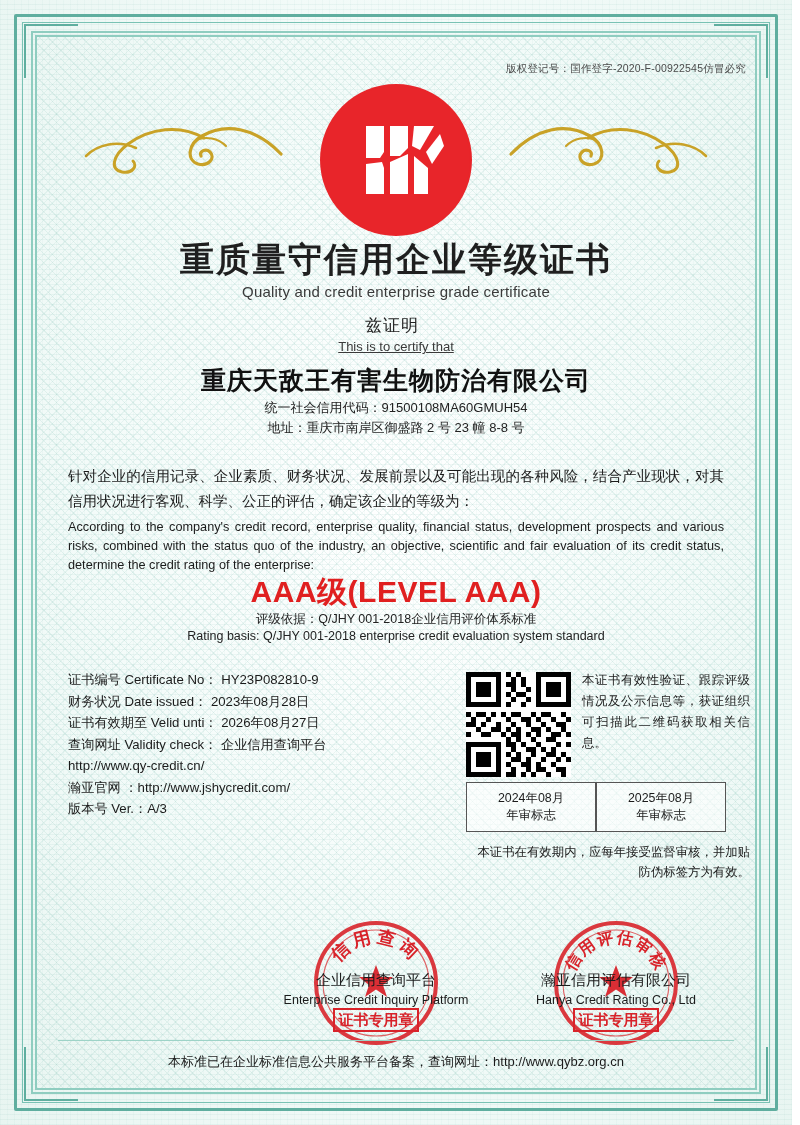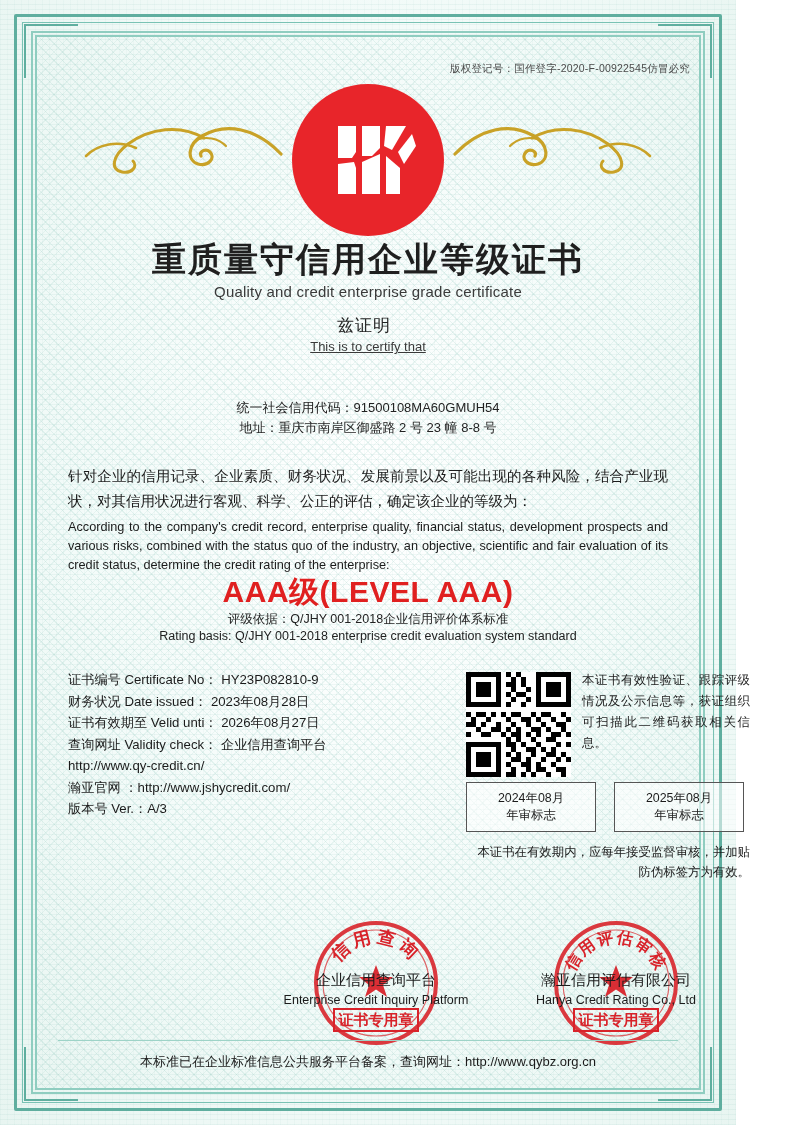--- a/index.html
+++ b/index.html
@@ -5,21 +5,21 @@
   html,body{margin:0;padding:0;}
   body{
     width:800px;height:1125px;
     background:#ffffff;
     font-family:"Liberation Sans", sans-serif;
     color:#1a1a1a;
     overflow:hidden;
   }
   .cert{
     position:relative;
-    width:736px;height:1125px;
+    width:792px;height:1125px;
     box-sizing:border-box;
     background:
       repeating-linear-gradient(0deg, rgba(120,185,175,0.10) 0px, rgba(120,185,175,0.10) 1px, rgba(255,255,255,0) 1px, rgba(255,255,255,0) 5px),
       repeating-linear-gradient(90deg, rgba(120,185,175,0.06) 0px, rgba(120,185,175,0.06) 1px, rgba(255,255,255,0) 1px, rgba(255,255,255,0) 7px),
       radial-gradient(ellipse at 50% 45%, #ffffff 0%, #f3fbf9 55%, #e8f5f1 100%);
     padding-left: 16px;
   }
   
   .border-outer{
     position:absolute;left:14px;top:14px;right:14px;bottom:14px;
@@ -148,21 +148,21 @@
   }
   .qr svg{display:block;}
 
   
   .qr-note{
     position:absolute;left:536px;top:626px;width:168px;
     font-size:12.4px;line-height:21px;color:#1b1b1b;text-align:justify;
   }
   .stamps-year{
     position:absolute;left:420px;top:738px;width:284px;
-    display:flex;gap:18px;
+    display:flex;
   }
   .year-box{
     width:128px;height:48px;border:1px solid #555;
     display:flex;flex-direction:column;align-items:center;justify-content:center;
     font-size:12.4px;color:#1b1b1b;line-height:17px;background:rgba(255,255,255,0.55);
   }
   .valid-note{
     position:absolute;left:420px;top:798px;width:284px;
     font-size:12.4px;line-height:20px;color:#1b1b1b;text-align:right;
   }
@@ -252,20 +252,21 @@
             <polygon points="92,70 106,82 106,108 92,108"></polygon>
           </g>
         </svg>
       </div>
     </div>
 
     <div class="title-cn">重质量守信用企业等级证书</div>
     <div class="title-en">Quality and credit enterprise grade certificate</div>
     <div class="certify-cn">兹证明</div>
     <div class="certify-en">This is to certify that</div>
+    <div class="company">重庆天敌王有害生物防治有限公司</div>
     <div class="code">统一社会信用代码：91500108MA60GMUH54</div>
     <div class="addr">地址：重庆市南岸区御盛路 2 号 23 幢 8-8 号</div>
 
     <div class="para">
       <div class="cn">针对企业的信用记录、企业素质、财务状况、发展前景以及可能出现的各种风险，结合产业现状，对其信用状况进行客观、科学、公正的评估，确定该企业的等级为：</div>
       <div class="en">According to the company's credit record, enterprise quality, financial status, development prospects and various risks, combined with the status quo of the industry, an objective, scientific and fair evaluation of its credit status, determine the credit rating of the enterprise:</div>
     </div>
 
     <div class="level">AAA级(LEVEL AAA)</div>
     <div class="basis-cn">评级依据：Q/JHY 001-2018企业信用评价体系标准</div>

